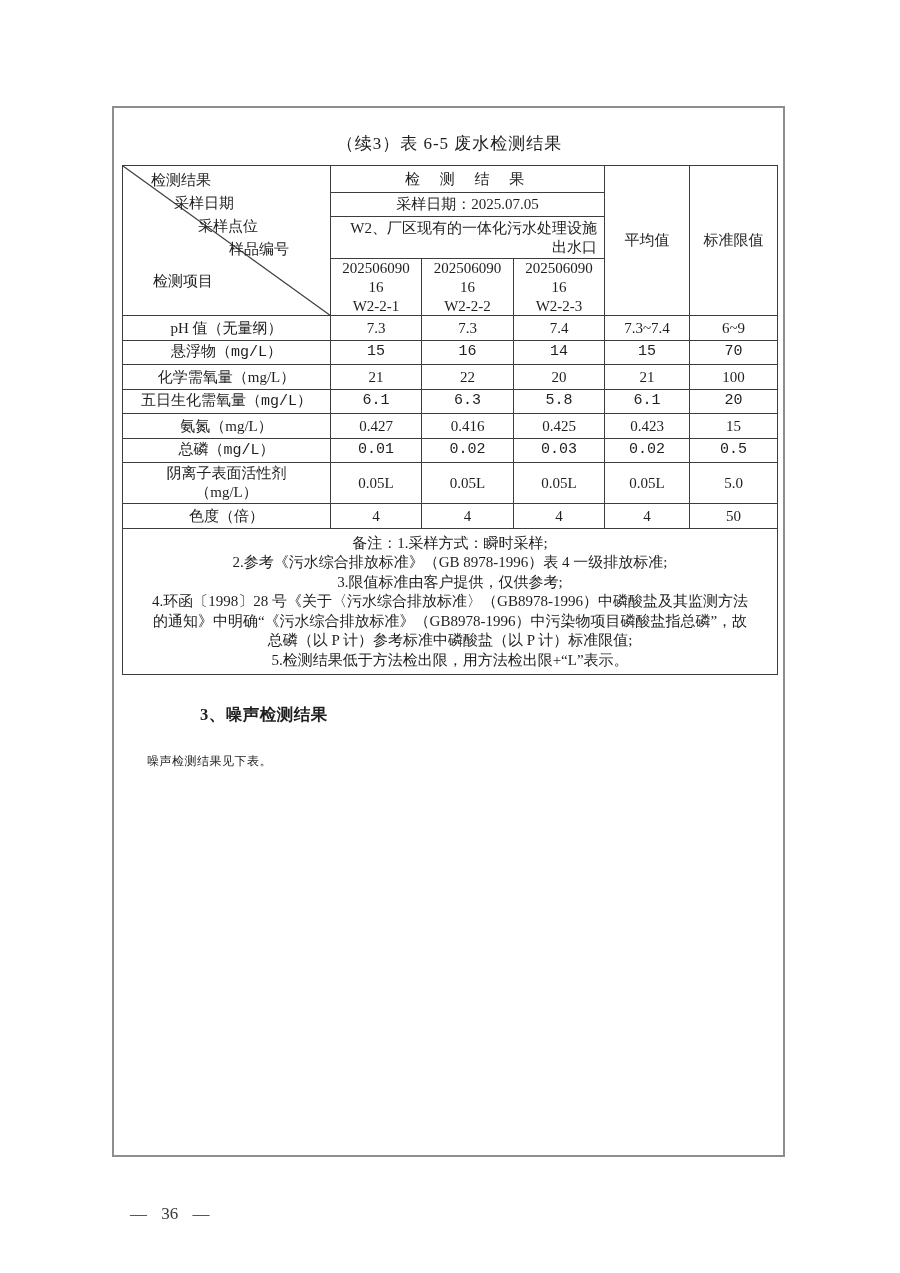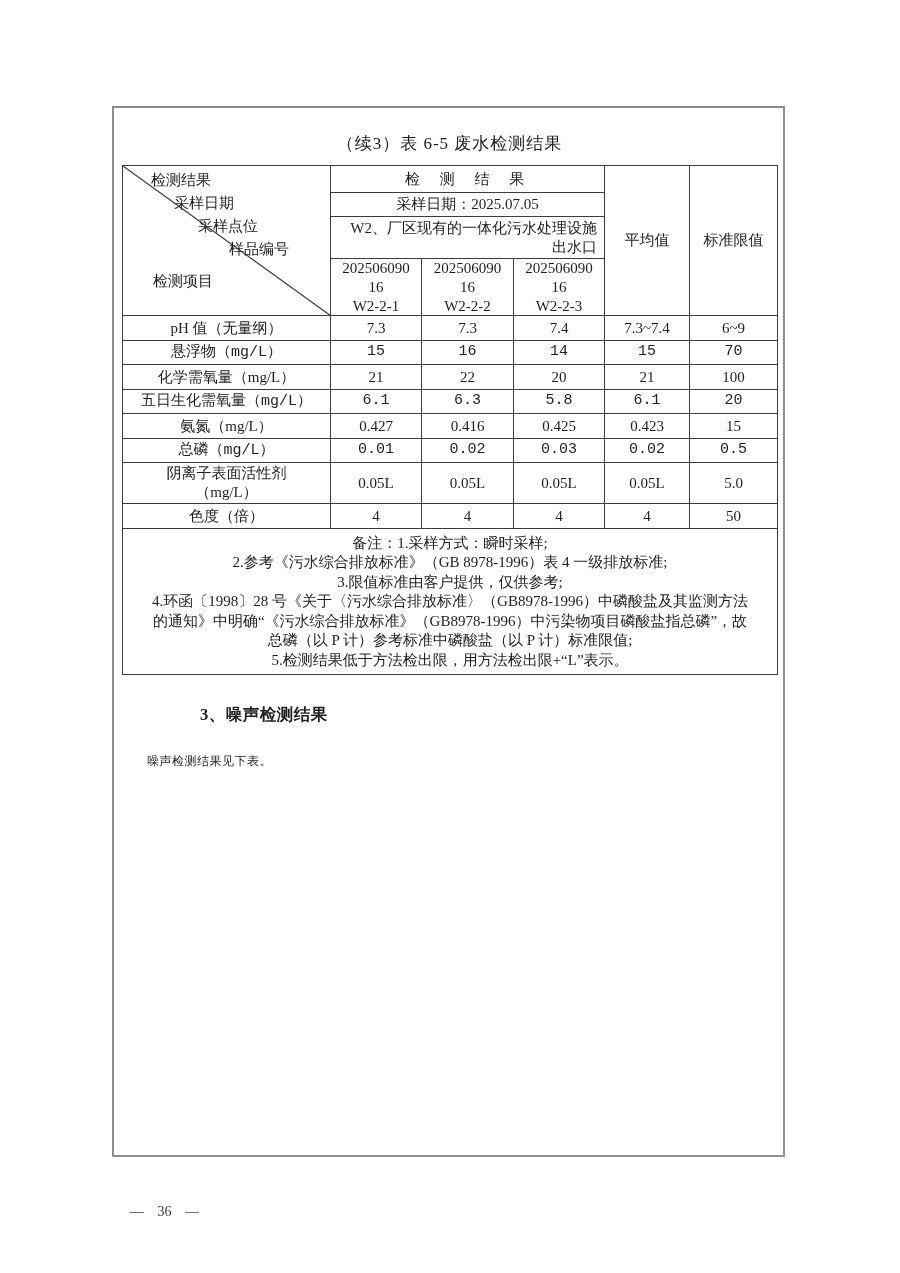--- a/index.html
+++ b/index.html
@@ -59,21 +59,21 @@
   .sec-heading{
     position:absolute;left:157px;top:704px;
     font-weight:bold;font-size:16.5px;letter-spacing:0.5px;margin-left:43px;
   }
   .sec-body{
     position:absolute;left:147px;top:753px;
     font-size:12px;letter-spacing:0.5px;
   }
   .page-number{
     position:absolute;left:130px;top:1204px;
-    font-size:14px;color:#3a3a3a;word-spacing:10px;
+    font-size:17px;color:#3a3a3a;word-spacing:10px;
   }
 </style>
 </head>
 <body>
 
 <div class="canvas">
 
   <div class="page-border"></div>
 
   <div class="doc-title">（续3）表 6-5  废水检测结果</div>

